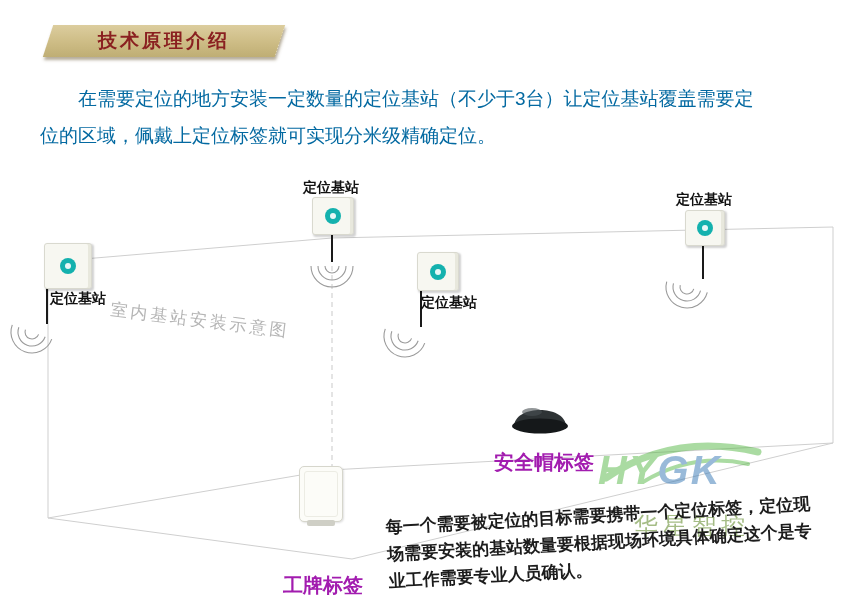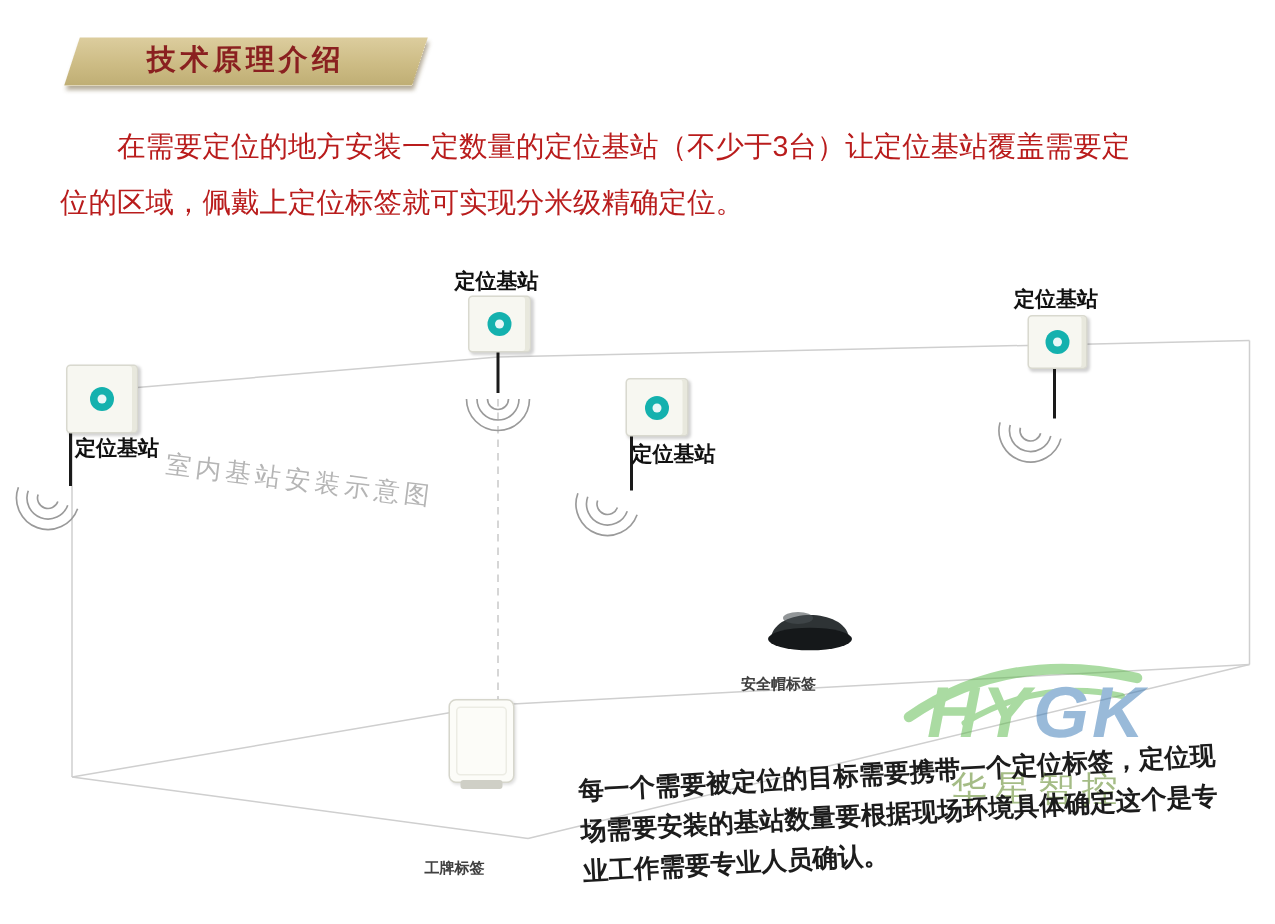--- a/index.html
+++ b/index.html
@@ -19,21 +19,21 @@
   }
   .banner-text {
     transform:skewX(18deg);
     color:#8a2020; font-weight:bold; font-size:19px; letter-spacing:3px;
     text-align:center; line-height:32px;
   }
 
   
   .intro {
     position:absolute; left:40px; top:80px; width:716px;
-    font-size:19px; color:#b91c1c; line-height:1.95; text-indent:2em; z-index:2;
+    font-size:19px; color:#0369a1; line-height:1.95; text-indent:2em; z-index:2;
   }
 
   
   .caption {
     position:absolute; left:112px; top:298px;
     font-size:17px; color:#b5b5b5; letter-spacing:3px;
     transform:rotate(7deg); transform-origin:0 0; z-index:2; white-space:nowrap;
   }
 
   
@@ -69,32 +69,32 @@
   }
   .badge-device::after {
     content:""; position:absolute; left:4px; top:4px; right:4px; bottom:4px;
     border:1px solid #ecece4; border-radius:3px;
   }
   .badge-base {
     position:absolute; left:307px; top:520px; width:28px; height:6px;
     background:#cfcfc6; border-radius:2px; z-index:2;
   }
   .tag-label {
-    position:absolute; font-size:10px; font-weight:bold; color:#404040;
+    position:absolute; font-size:20px; font-weight:bold; color:#a21caf;
     white-space:nowrap; z-index:2;text-align:center;
   }
   .lbl-helmet { left:494px; top:449px; }
   .lbl-badge  { left:283px; top:528px;margin-top:44px; }
 
   
   .watermark { position:absolute; left:598px; top:432px; width:210px; height:132px; opacity:.5; z-index:1; }
   .wm-swoosh { position:absolute; left:0; top:0; }
   .wm-letters {
-    position:absolute; left:20px; top:16px;
-    font-size:48px; font-weight:bold; font-style:italic; letter-spacing:2px;
+    position:absolute; left:0; top:16px;
+    font-size:40px; font-weight:bold; font-style:italic; letter-spacing:2px;
     color:#58b847; white-space:nowrap;
   }
   .wm-letters .gk { color:#3577b5; }
   .wm-cn {
     position:absolute; left:36px; top:78px;
     font-size:24px; font-weight:normal; color:#4d7c0f; letter-spacing:5px; white-space:nowrap;
   }
 
   
   .note {

